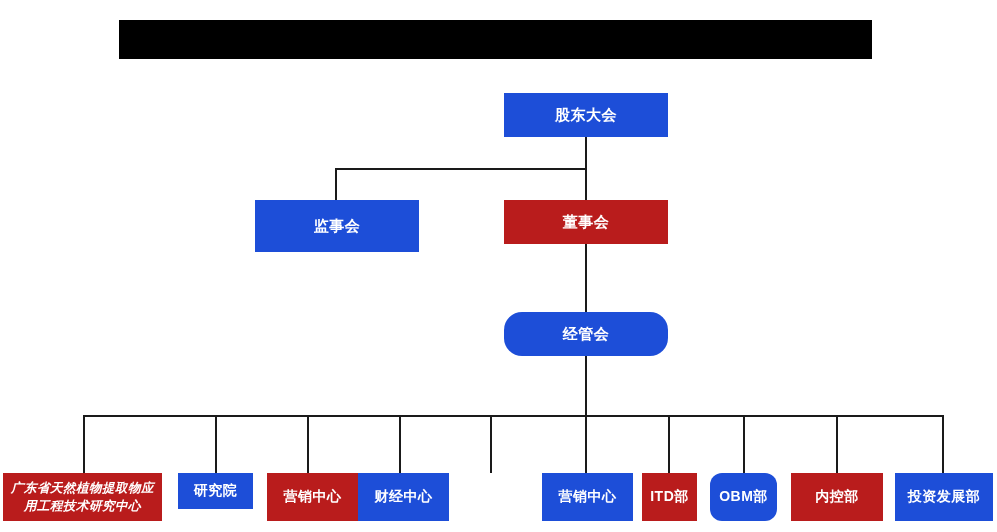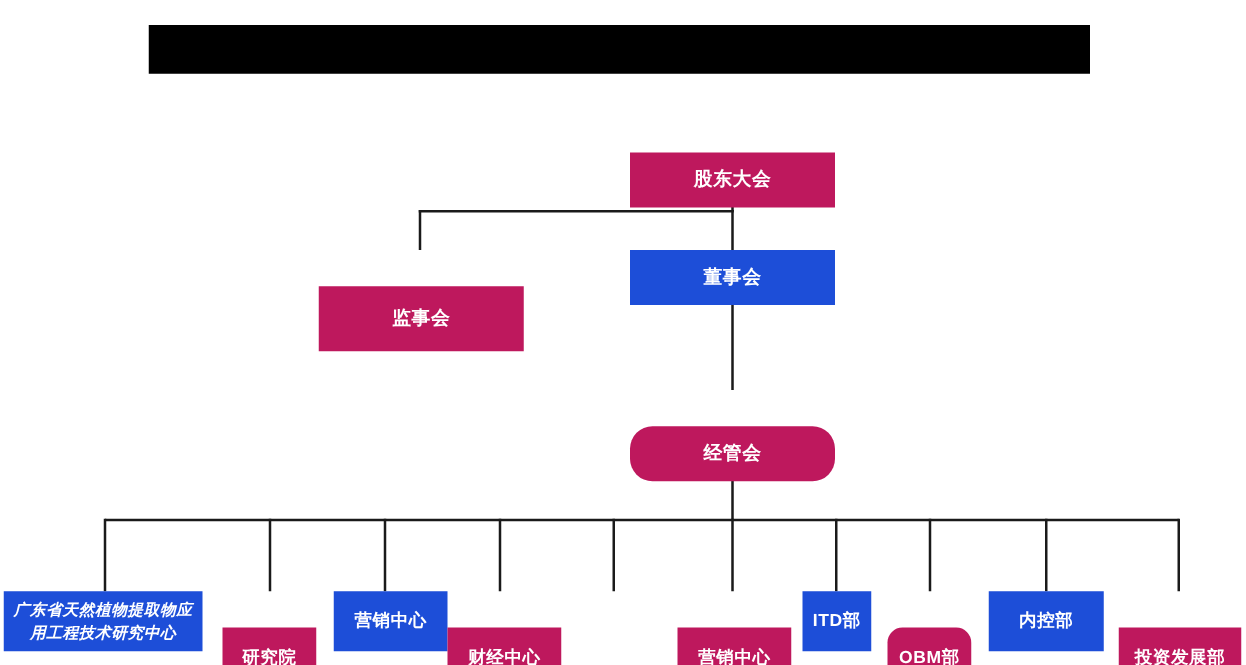--- a/index.html
+++ b/index.html
@@ -45,22 +45,22 @@
     display: flex;
     align-items: center;
     justify-content: center;
     text-align: center;
     color: #ffffff;
     line-height: 1.25;
     letter-spacing: 0.5px;
     font-weight: bold;
     -webkit-font-smoothing: antialiased;
   }
-  .node.dark  { background: #be185d; margin-top: 29px; }
-  .node.light { background: #1d4ed8; }
+  .node.dark  { background: #1d4ed8; }
+  .node.light { background: #b91c1c; }
 
   .node .label {
     display: block;
     padding: 0 4px;
   }
 
   .tier1 { font-size: 15px; }
   .tier2 { font-size: 15px; }
   .tier3 { font-size: 15px; border-radius: 18px; }
   .leaf  { font-size: 14px; }
@@ -113,21 +113,21 @@
     <span class="label">经管会</span>
   </div>
 
   <div class="node light leaf small" style="left:3px; top:473px; width:159px; height:48px;">
     <span class="label">
       <span>广东省天然植物提取物应</span><br>
       <span>用工程技术研究中心</span>
     </span>
   </div>
 
-  <div class="node dark leaf" style="left:178px; top:473px; width:75px; height:48px;">
+  <div class="node dark leaf" style="left:178px; top:473px; width:75px; height:36px;">
     <span class="label">研究院</span>
   </div>
 
   <div class="node light leaf" style="left:267px; top:473px; width:91px; height:48px;">
     <span class="label">营销中心</span>
   </div>
 
   <div class="node dark leaf" style="left:358px; top:473px; width:91px; height:48px;">
     <span class="label">财经中心</span>
   </div>

